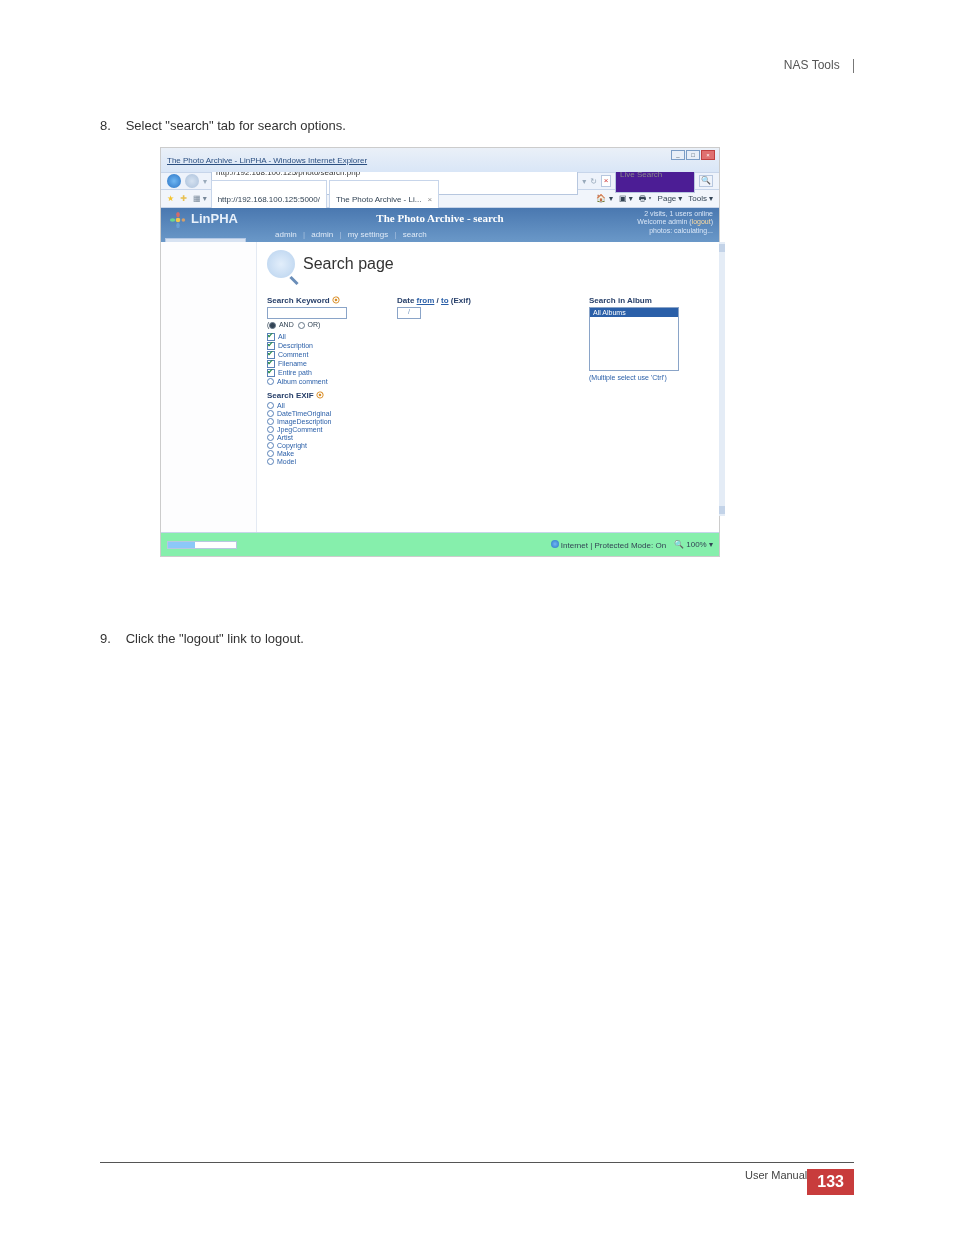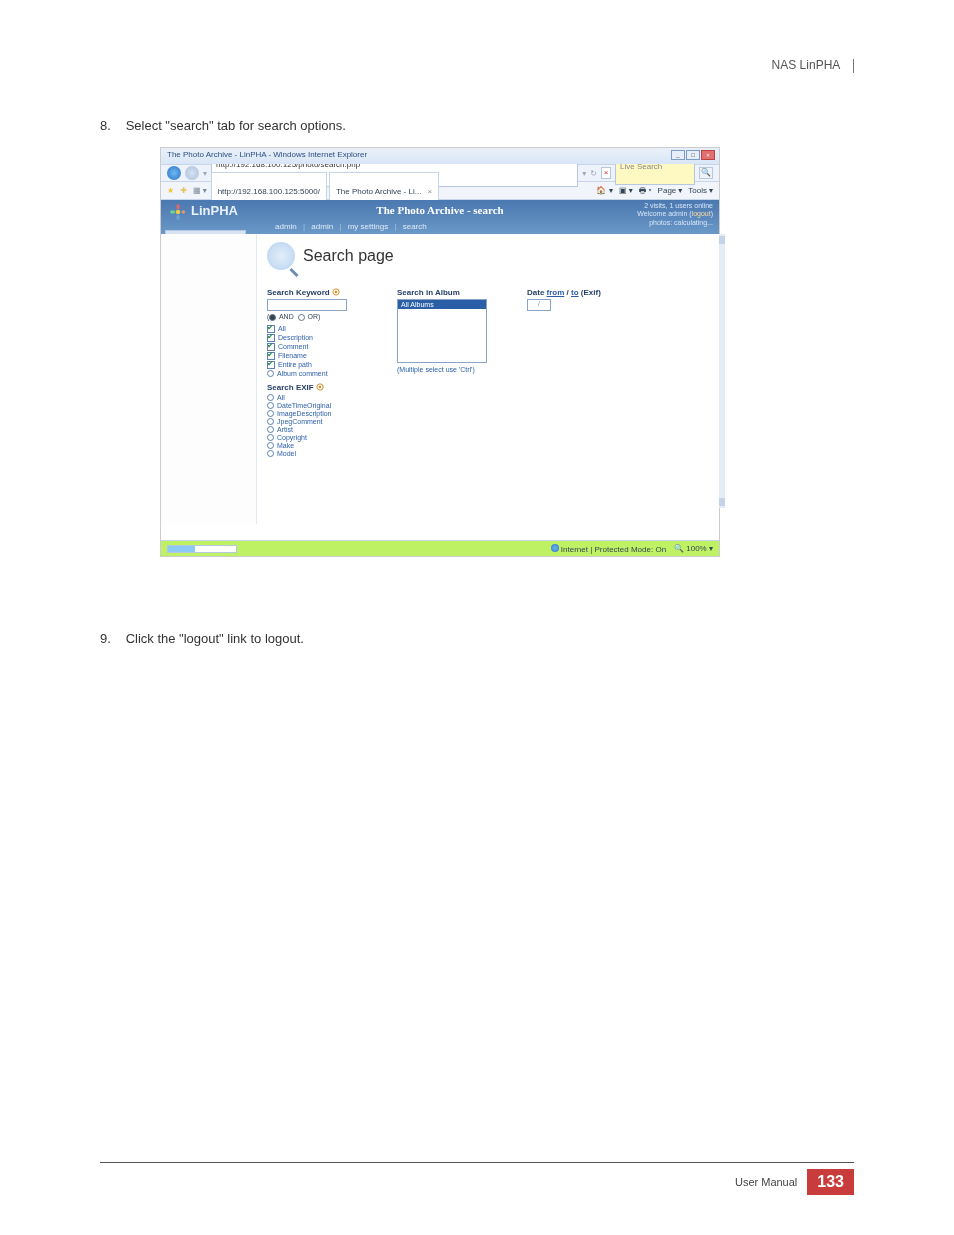--- a/index.html
+++ b/index.html
@@ -5,29 +5,29 @@
   * { box-sizing: border-box; margin: 0; padding: 0; }
   html, body { width: 954px; height: 1235px; background: #fff; font-family: Verdana, Arial, sans-serif; color: #333; }
   .page { position: relative; width: 954px; height: 1235px; padding: 60px 100px 40px 100px; }
   .top-header { position: absolute; top: 58px; right: 100px; font-size: 12px; font-family: Verdana, sans-serif; color: #555; }
   .top-header .bar-after { display:inline-block; width:1px; height:14px; background:#777; margin-left:10px; vertical-align:middle; }
   .step { font-size: 13px; color: #333; margin-top: 58px; }
   .step-num { display:inline-block; width: 22px; }
   .screenshot-wrap { margin: 14px 0 0 60px; border: 1px solid #ccc; width: 560px; background: #fff; }
 
   
-  .ie-titlebar { height: 16px; background: linear-gradient(#eaf0f8,#d9e6f7); font-size: 8px; color: #2b4f80; padding: 2px 6px; position:relative; }
+  .ie-titlebar { height: 24px; background: linear-gradient(#eaf0f8,#d9e6f7); font-size: 8px; color: #2b4f80; padding: 8px 6px; position:relative;text-decoration:underline; }
   .ie-winbtns { position:absolute; right:4px; top:2px; display:flex; gap:1px; }
   .winbtn { width:14px; height:10px; background:#e7eef8; border:1px solid #7a9cc6; font-size:6px; text-align:center; line-height:8px; color:#345; }
   .winbtn.close { background:#e07070; border-color:#c04040; color:#fff; }
   .ie-addrbar { height:18px; background:#eef3fb; border-top:1px solid #c7d5ea; border-bottom:1px solid #c7d5ea; display:flex; align-items:center; padding:0 6px; gap:4px; font-size:8px; }
   .navcircle { width:14px; height:14px; border-radius:50%; background:radial-gradient(#6fb7f3,#2a73c4); position:relative; }
   .navcircle.fwd { background:radial-gradient(#d5e2f1,#aac0da); }
   .addr-input { flex:1; height:28px; background:#fff; border:1px solid #b7c7df; padding:0 4px; font-size:8px; color:#333; }
-  .search-input { width:80px; height:24px; background:#fef9c3; border:1px solid #b7c7df; padding:0 4px; font-size:8px; color:#888; }
+  .search-input { width:80px; height:24px; background:#4c1d95; border:1px solid #b7c7df; padding:0 4px; font-size:8px; color:#888; }
   .tiny-sep { color:#9ab; }
   .clear-x { width:10px;height:12px;border:1px solid #b7c7df;background:#fff;font-size:8px;color:#c33;text-align:center;line-height:10px; }
   .magnifier { width:14px;height:12px;border:1px solid #b7c7df;background:#eef3fb;font-size:8px;text-align:center;line-height:10px;color:#557; }
 
   .ie-tabbar { height:18px; background:#f1f5fb; border-bottom:1px solid #c7d5ea; display:flex; align-items:center; padding:0 6px; font-size:8px; color:#345; }
   .favstar { color:#f4c430; margin-right:6px; }
   .tab-mini { padding:14px 6px; border:1px solid #c7d5ea; background:#fff; margin-right:2px; border-bottom:none; }
   .tab-mini .xx { margin-left:4px; color:#888; }
   .ie-tabbar .right-tools { margin-left:auto; display:flex; gap:6px; color:#345; }
   .right-tools span { display:flex; align-items:center; gap:2px; }
@@ -64,41 +64,41 @@
   .opt { display:flex; align-items:center; gap:3px; margin:1px 0; color:#2a5fa8; font-size:7px; }
   .cb { width:8px; height:8px; border:1px solid #5a82b8; background:#fff; position:relative; }
   .cb.chk::after { content:"✔"; position:absolute; left:-1px; top:-3px; font-size:8px; color:#2a8a4a; }
   .rb { width:7px; height:7px; border:1px solid #5a82b8; border-radius:50%; background:#fff; }
   .sel-box { width:90px; height:64px; border:1px solid #8aa4c8; background:#fff; font-size:7px; }
   .sel-box .hl { background:#2a5fa8; color:#fff; padding:1px 3px; }
   .hint { font-size:7px; color:#2a5fa8; margin-top:3px; }
   .date-col .link { color:#2a5fa8; text-decoration:underline; }
   .date-in { width:24px; height:12px; border:1px solid #8aa4c8; background:#fff; text-align:center; font-size:7px; color:#6a8fb8; }
 
-  .ie-status { height:16px; background:#bef264; border-top:1px solid #c7d5ea; display:flex; align-items:center; font-size:8px; color:#345; padding:0 6px;margin-top:16px; }
+  .ie-status { height:24px; background:#86efac; border-top:1px solid #c7d5ea; display:flex; align-items:center; font-size:8px; color:#345; padding:0 6px; }
   .ie-status .prog { width:70px; height:8px; border:1px solid #b7c7df; margin-right:auto; background:linear-gradient(to right,#8cc8f8 40%,#fff 40%); }
   .ie-status .right { margin-left:auto; display:flex; align-items:center; gap:8px; }
   .globe { width:8px; height:8px; border-radius:50%; background:radial-gradient(#6fb7f3,#2a73c4); display:inline-block; }
 
   .step2 { margin-top: 74px; }
 
   .footer { position:absolute; bottom:40px; left:100px; right:100px; }
   .footer-line { border:none; border-top:1px solid #555; margin-bottom:6px; }
-  .footer-row { display:flex; justify-content:flex-end; align-items:center; gap:10px; }
+  .footer-row { display:flex; justify-content:flex-end; }
   .um { font-size:11px; color:#444; }
   .pg { background:#c83c3c; color:#fff; font-weight:bold; font-size:16px; padding:4px 10px; }
   .scroll-stub { position:absolute; right:-6px; top:0; bottom:16px; width:6px; background:#e4ecf6; }
   .scroll-stub .thumb{ position:absolute; left:0; width:6px; background:#c3d3e8; }
 </style>
 </head>
 <body>
 
 <div class="page">
   <div class="top-header">
-    <span>NAS LinPHA</span>
+    <span>NAS Tools</span>
     <span class="bar-after"></span>
   </div>
 
   <div class="step">
     <span class="step-num">8.</span>
     <span>Select "search" tab for search options.</span>
   </div>
 
   <div class="screenshot-wrap">
 
@@ -254,33 +254,33 @@
             <div class="opt">
                 <div class="rb"></div>
                 <span>Make</span>
               </div>
             <div class="opt">
                 <div class="rb"></div>
                 <span>Model</span>
               </div>
           </div>
 
+          <div class="col date-col">
+            <div class="lbl-h">
+              <span>Date </span><span class="link">from</span><span> / </span><span class="link">to</span><span> (Exif)</span>
+            </div>
+            <div class="date-in"><span>/</span></div>
+          </div>
+
           <div class="col" style="flex:0 0 120px;">
             <div class="lbl-h">Search in Album</div>
             <div class="sel-box">
               <div class="hl">All Albums</div>
             </div>
             <div class="hint">(Multiple select use 'Ctrl')</div>
-          </div>
-
-          <div class="col date-col">
-            <div class="lbl-h">
-              <span>Date </span><span class="link">from</span><span> / </span><span class="link">to</span><span> (Exif)</span>
-            </div>
-            <div class="date-in"><span>/</span></div>
           </div>
         </div>
       </div>
       <div class="scroll-stub">
         <div class="thumb" style="top:2px;height:8px;"></div>
         <div class="thumb" style="bottom:2px;height:8px;"></div>
       </div>
     </div>
 
     <div class="ie-status">

